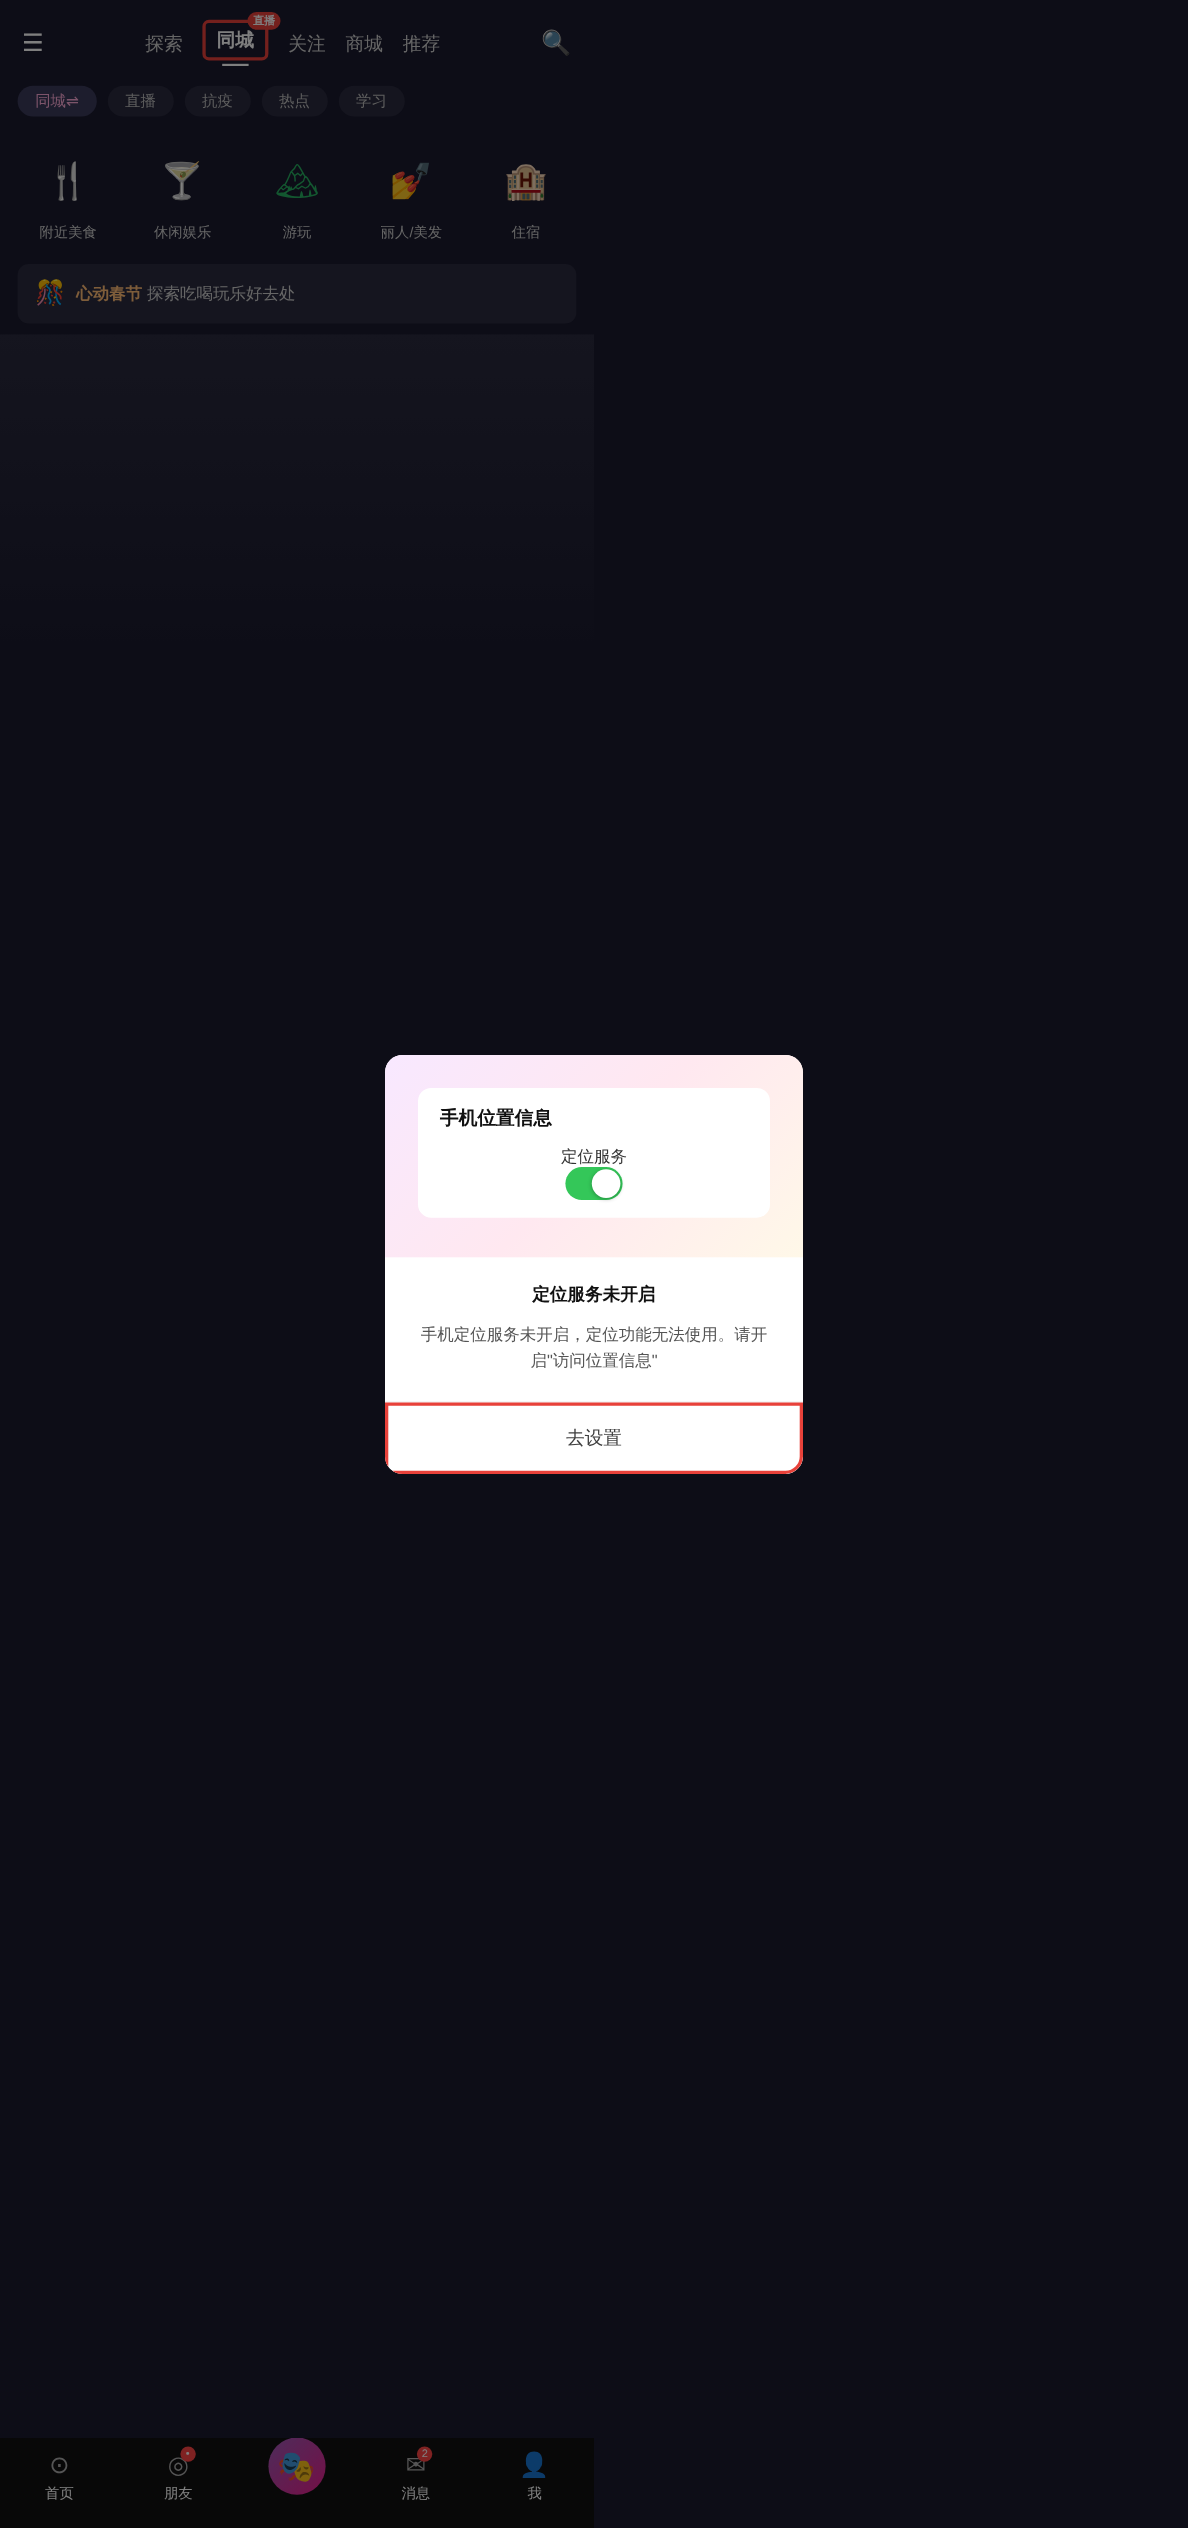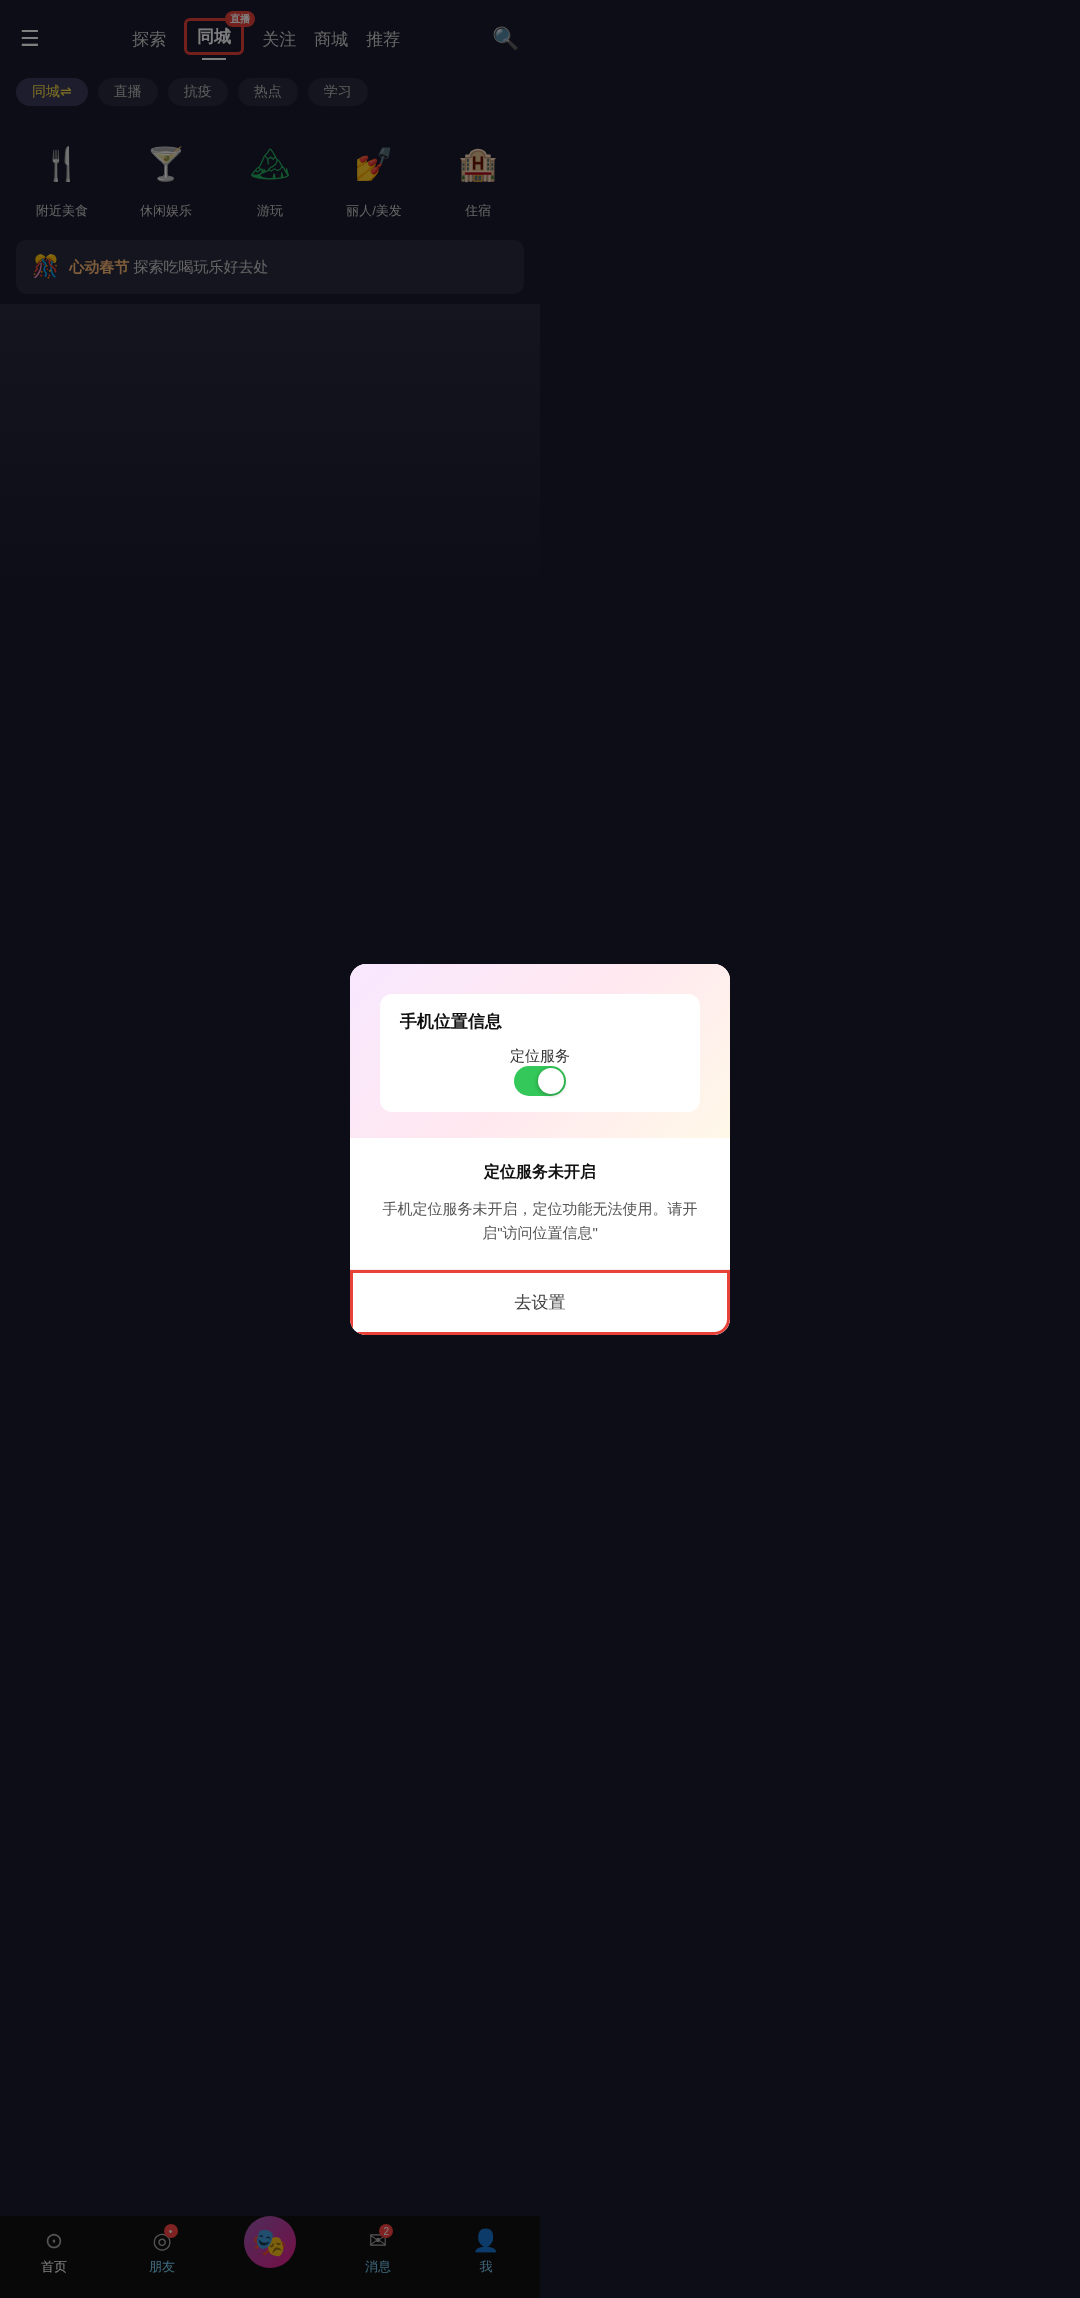--- a/index.html
+++ b/index.html
@@ -92,21 +92,21 @@
       color: #bbb;
       border-radius: 20px;
       padding: 5px 16px;
       font-size: 14px;
       white-space: nowrap;
       cursor: pointer;
     }
 
     .filter-tab.active {
       background: #3a3a5a;
-      color: #fde047;
+      color: #f9a8d4;
     }
 
     
     .category-row {
       display: flex;
       justify-content: space-around;
       padding: 20px 10px 10px;
     }
 
     .category-item {
@@ -171,21 +171,21 @@
     .dialog {
       background: #fff;
       border-radius: 16px;
       width: 380px;
       overflow: hidden;
       position: relative;
     }
 
     .dialog-top {
       background: linear-gradient(135deg, #f8e8ff 0%, #ffe8f0 50%, #fff8e8 100%);
-      padding: 30px 30px 26px;
+      padding: 30px 30px 36px;
       display: flex;
       flex-direction: column;
       align-items: center;
     }
 
     .dialog-phone-settings {
       background: #fff;
       border-radius: 12px;
       width: 100%;
       padding: 16px 20px;
@@ -304,21 +304,21 @@
       flex: 1;
       display: flex;
       flex-direction: column;
       align-items: center;
       gap: 4px;
       cursor: pointer;
     }
 
     .bottom-nav-label {
       font-size: 13px;
-      color: #7dd3fc;
+      color: #ffffff;
     }
 
     .bottom-nav-label.active {
       color: #fff;
     }
 
     .bottom-nav-center {
       flex: 1;
       display: flex;
       justify-content: center;

